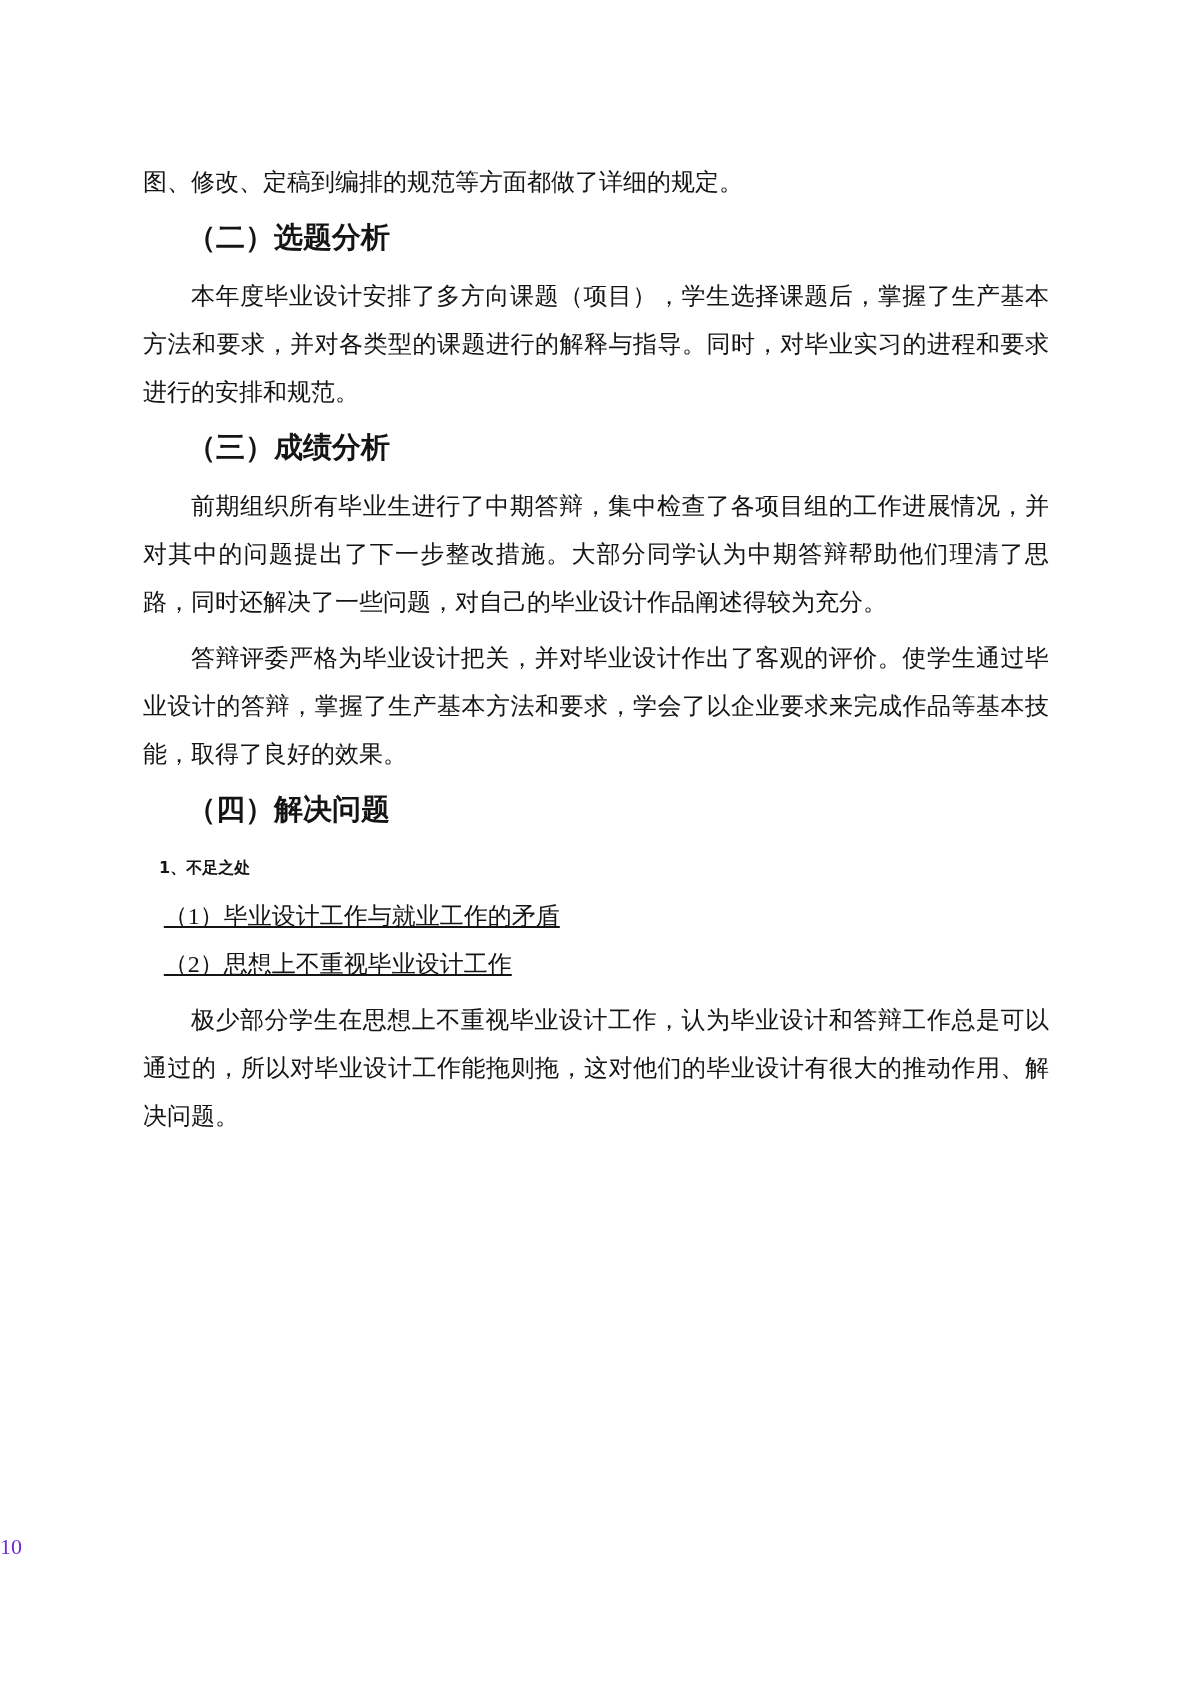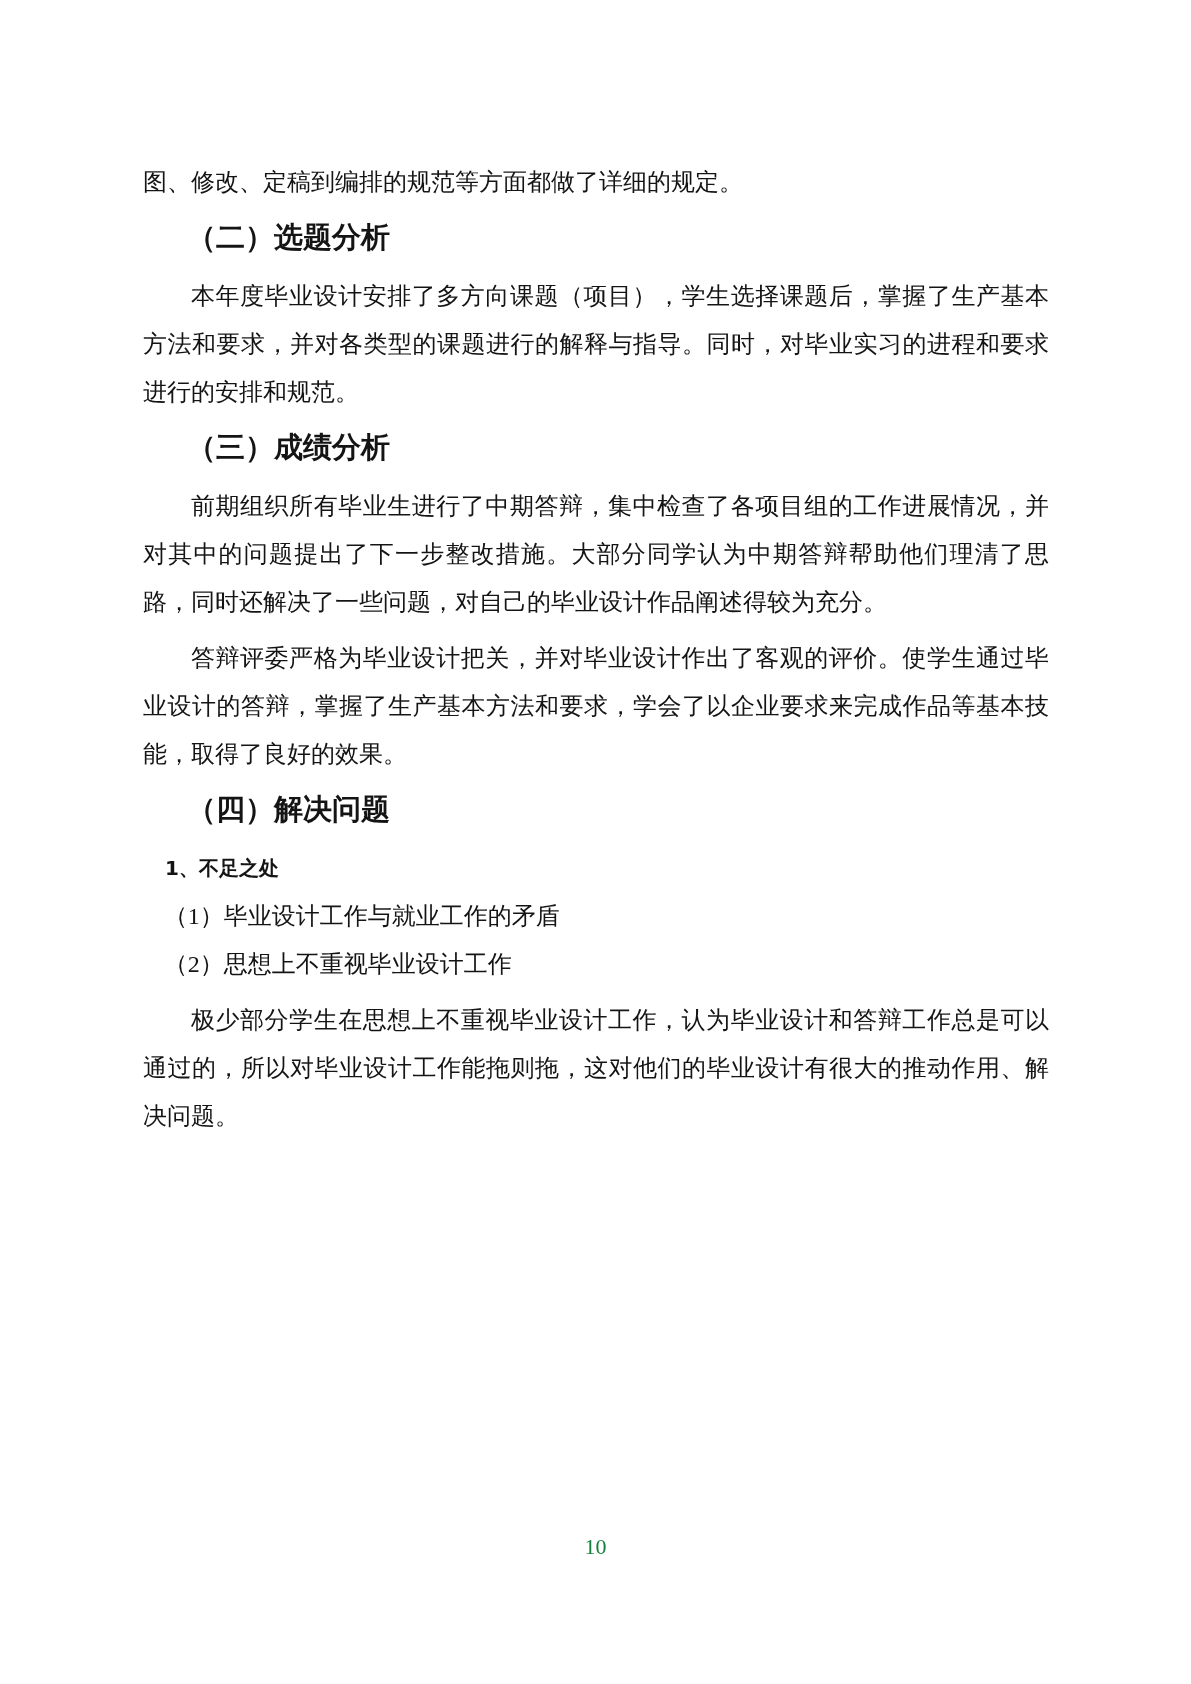--- a/index.html
+++ b/index.html
@@ -31,40 +31,40 @@
     font-family: "DejaVu Sans", "Liberation Sans", sans-serif;
     font-weight: bold;
     font-size: 29px;
     line-height: 46px;
     padding-left: 52px;
     margin: 3px 0 12px 0;
   }
   .sub-heading {
     font-family: "DejaVu Sans", "Liberation Sans", sans-serif;
     font-weight: bold;
-    font-size: 20px;
+    font-size: 16px;
     line-height: 48px;
     text-indent: 1.5em;
     margin: 6px 0 0 0;
   }
   .list-item {
     font-size: 24px;
     line-height: 48px;
     text-indent: 1.2em;
     margin: 0;
+    text-decoration: underline;
   }
   .page-footer {
     position: absolute;
     left: 0;
     top: 1532px;
     width: 100%;
-    text-align: center;
     font-size: 22px;
     line-height: 30px;
-    color: #15803d;
+    color: #6d28d9;
   }
 </style>
 </head>
 <body>
 
 <div class="page">
 
   <p class="body-text">图、修改、定稿到编排的规范等方面都做了详细的规定。</p>
 
   <h2 class="section-heading">（二）选题分析</h2>

